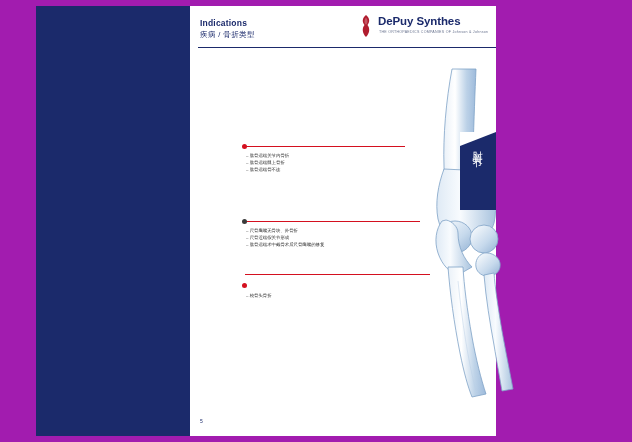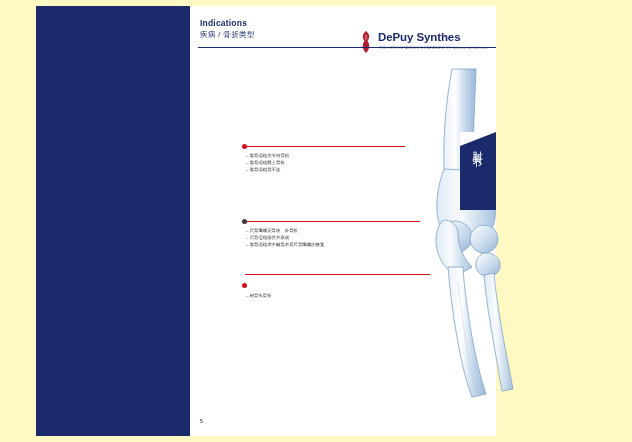--- a/index.html
+++ b/index.html
@@ -9,21 +9,21 @@
     width: 632px;
     height: 442px;
     overflow: hidden;
     font-family: "Liberation Sans", sans-serif;
   }
 
   #page {
     position: relative;
     width: 632px;
     height: 442px;
-    background: #fef9c3;
+    background: #a21caf;
   }
 
   
   #sheet {
     position: absolute;
     left: 36px;
     top: 6px;
     width: 460px;
     height: 430px;
     background: #ffffff;
@@ -85,21 +85,21 @@
     font-size: 7.5px;
     font-weight: normal;
     color: #1b2a6b;
     letter-spacing: 0.4px;
   }
 
   
   #brand {
     position: absolute;
     right: 6px;
-    top: 24px;
+    top: 8px;
     width: 132px;
     height: 28px;
   }
 
   #brand-mark {
     position: absolute;
     left: 0px;
     top: 0px;
     width: 16px;
     height: 24px;

